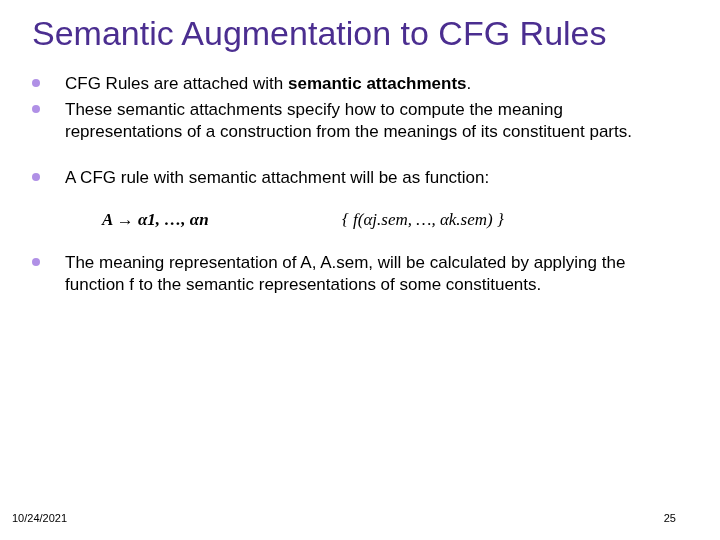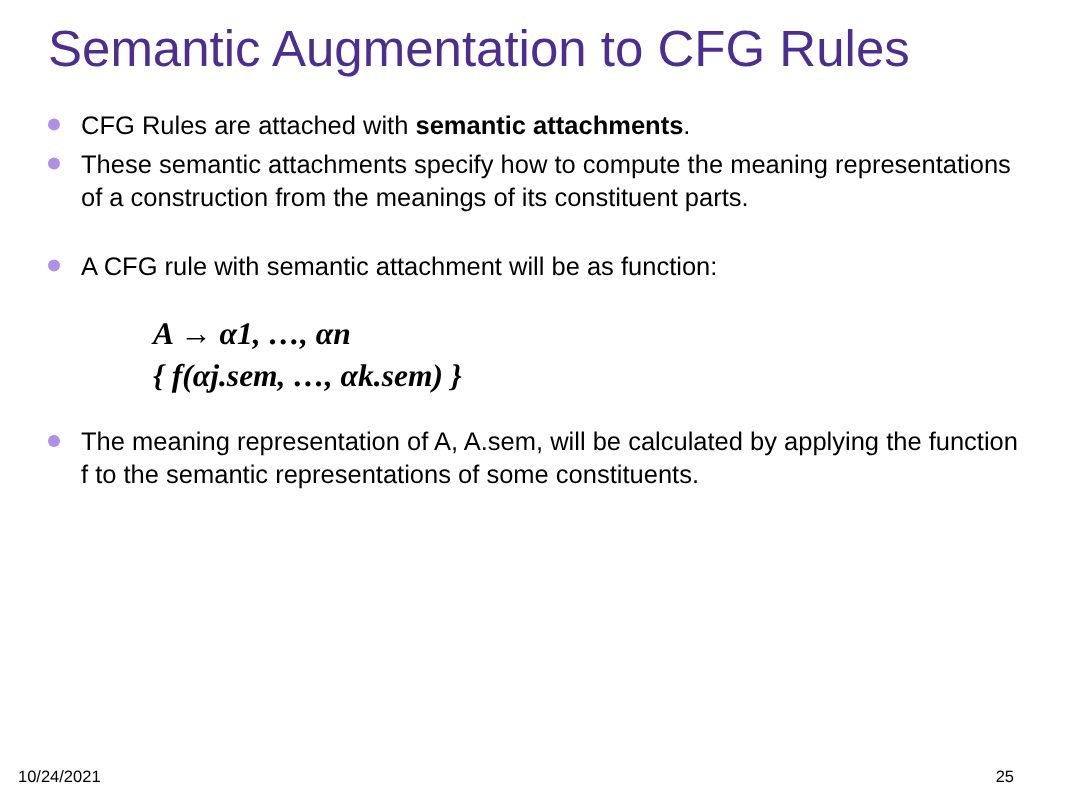--- a/index.html
+++ b/index.html
@@ -28,48 +28,48 @@
   }
   .body {
     font-size: 17px;
     line-height: 1.3;
     color: #000;
   }
   .bullet {
     display: flex;
     align-items: flex-start;
     margin: 0 0 4px 0;
+    gap: 11px;
   }
   .bullet .dot {
     flex: 0 0 auto;
     width: 8px;
     height: 8px;
     border-radius: 50%;
     background: #b090e6;
     margin: 6px 14px 0 0;
   }
   .bullet .text {
     flex: 1 1 auto;
   }
   .gap {
     height: 20px;
   }
   .formula-row {
     display: flex;
     margin: 20px 0 20px 70px;
-    font-size: 21px;
-    flex-direction: column;
+    font-size: 17px;
   }
   .formula-row .lhs {
     width: 240px;
     font-weight: bold;
     font-style: italic;
   }
   .formula-row .rhs {
-    font-weight: bold;
+    font-weight: normal;
     font-style: italic;
   }
   .footer {
     position: absolute;
     left: 12px;
     right: 28px;
     bottom: 16px;
     display: flex;
     justify-content: space-between;
     font-size: 11px;

